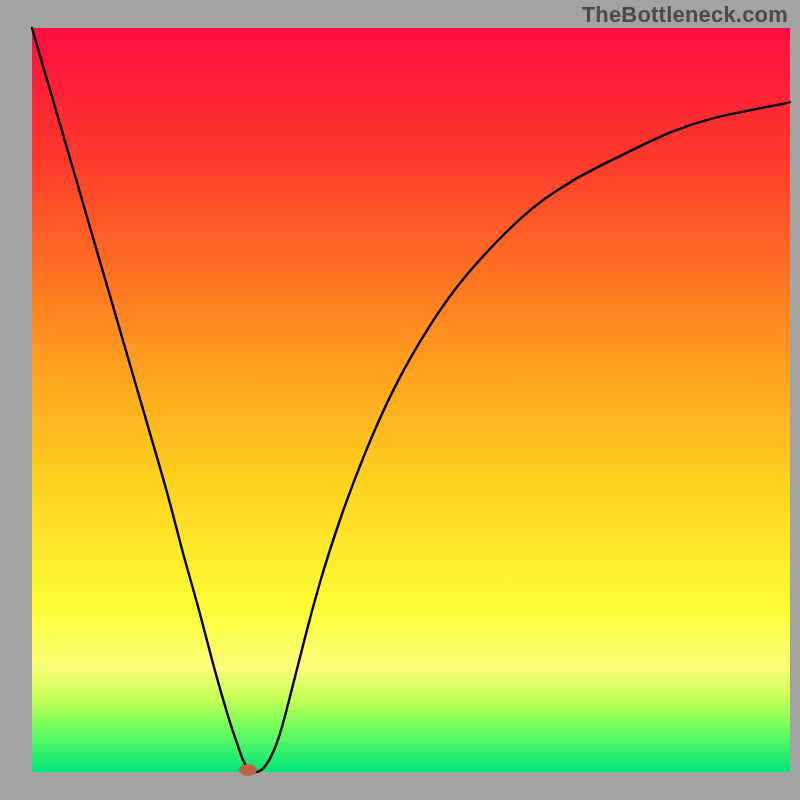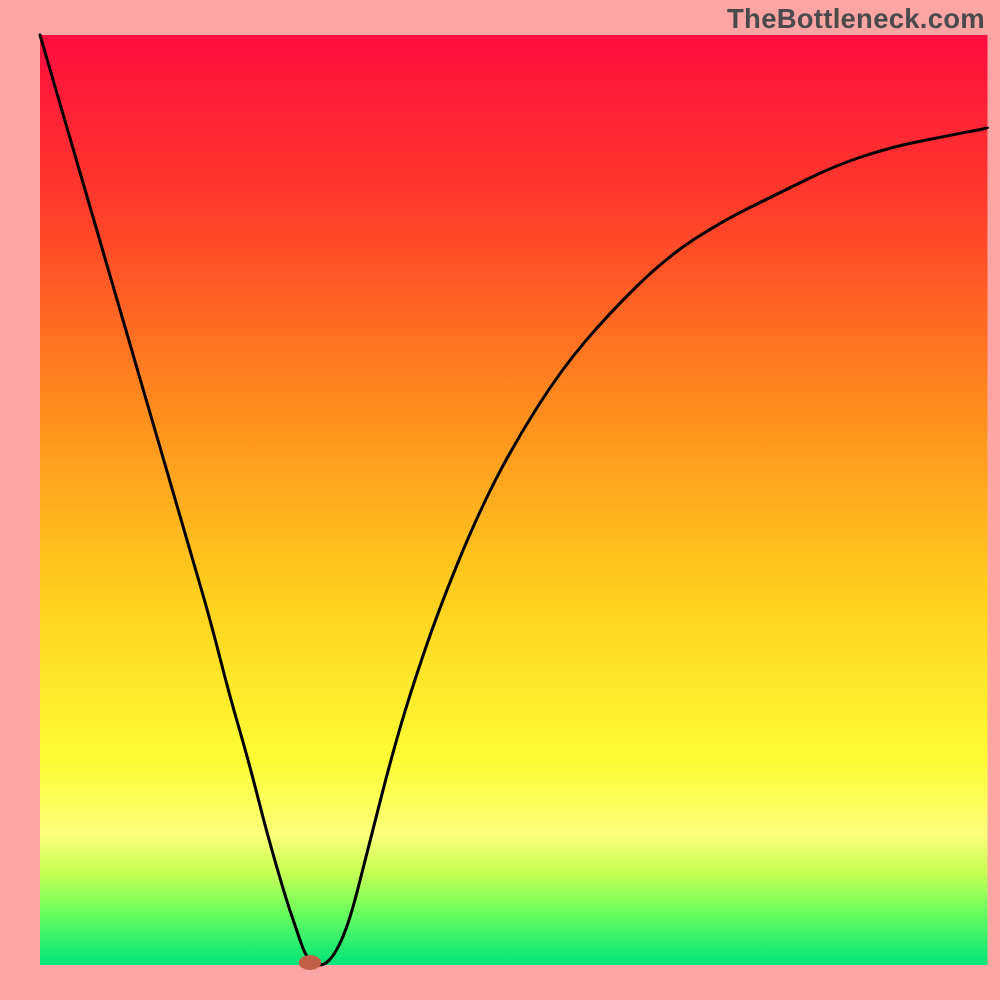--- a/index.html
+++ b/index.html
@@ -8,21 +8,21 @@
     width: 800px;
     height: 800px;
     overflow: hidden;
     background: #000;
     font-family: Arial, Helvetica, sans-serif;
   }
   .frame {
     position: relative;
     width: 800px;
     height: 800px;
-    background: #fca5a5;
+    background: #a3a3a3;
   }
   .watermark {
     position: absolute;
     top: 2px;
     right: 12px;
     color: #4a4a4a;
     font-size: 22px;
     font-weight: bold;
     letter-spacing: 0.2px;
     z-index: 20;

